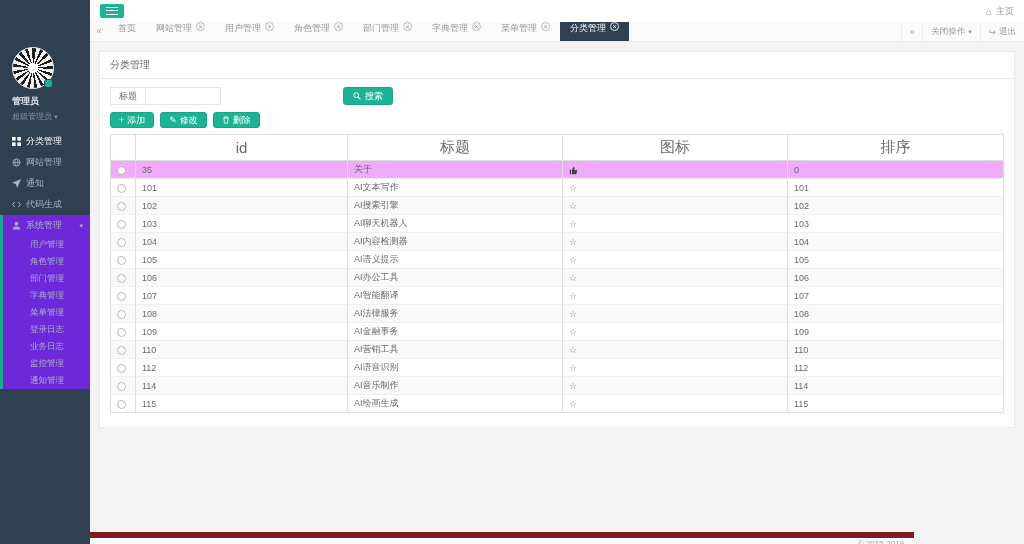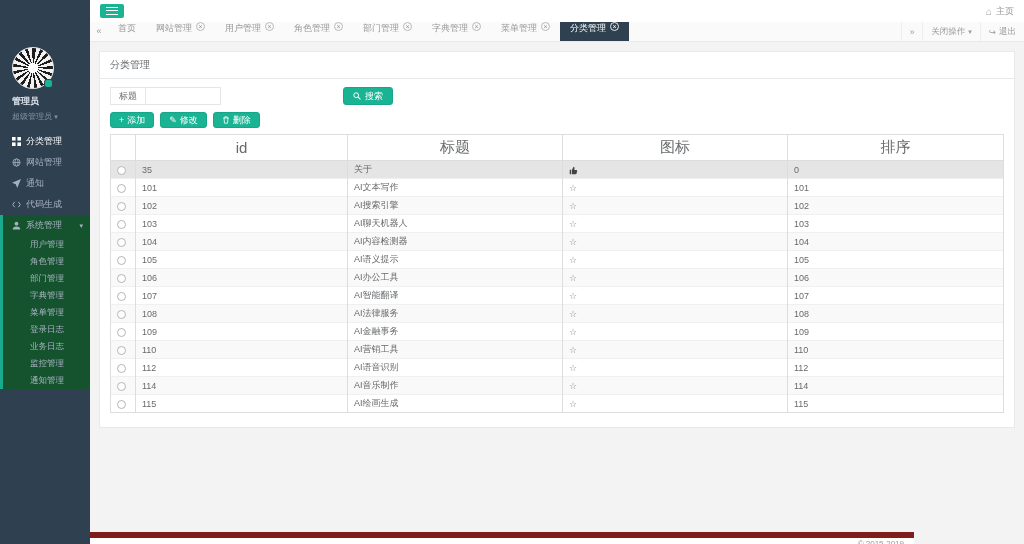--- a/index.html
+++ b/index.html
@@ -17,21 +17,21 @@
   .status-dot { position:absolute; right:0; bottom:0; width:9px; height:9px; border-radius:3px; background:#1ab394; border:1px solid #2f4050; }
   .uname { color:#dfe4ed; font-size:9px; font-weight:bold; margin-top:6px; }
   .urole { color:#8095a8; font-size:8px; margin-top:3px; cursor:pointer; }
   .urole .caret { font-size:7px; }
   .menu { margin-top:2px; }
   .menu-item { height:21px; font-size:9px; color:#a7b1c2; padding-left:12px; display:flex; align-items:center; gap:5px; cursor:pointer; }
   .menu-item .mic { display:inline-flex; }
   .menu-item .mic svg { width:9px; height:9px; display:block; }
   .menu-item.active { color:#fff; }
   .mcaret { margin-left:auto; margin-right:7px; font-size:7px; }
-  .menu-group.expanded { background:#14532d; border-left:3px solid #19aa8d; }
+  .menu-group.expanded { background:#6d28d9; border-left:3px solid #19aa8d; }
   .menu-group.expanded .menu-item { padding-left:9px; }
   .submenu-item { height:17px; line-height:17px; font-size:8.5px; color:#a7b1c2; padding-left:27px; cursor:pointer; white-space:nowrap; }
 
   
   .topbar { position:absolute; left:90px; top:0; width:934px; height:22px; background:#fff; z-index:2; }
   .hamburger { position:absolute; left:10px; top:4px; width:24px; height:14px; background:#1ab394; border:none; border-radius:2px; cursor:pointer; }
   .hamburger .bars { display:block; margin:3px 6px; height:8px;
                      background:repeating-linear-gradient(to bottom,#fff 0 1px,rgba(0,0,0,0) 1px 3.5px); }
   .search-input { position:absolute; left:44px; top:0; height:22px; width:320px; border:none; outline:none; font-size:9px; color:#666; background:transparent; }
   .search-input::placeholder { color:#b9b9b9; }
@@ -62,21 +62,21 @@
   .search-btn svg { width:8px; height:8px; }
   .actions-row { display:flex; gap:6px; }
   .act-btn { display:inline-flex; align-items:center; gap:3px; background:#1ab394; color:#fff; border:1px solid #18a689; border-radius:3px; font-size:9px; height:16px; padding:0 8px; cursor:pointer; }
   .act-btn .aicon { font-size:9px; line-height:9px; }
   .act-btn svg { width:8px; height:8px; }
 
   table { width:100%; border-collapse:collapse; table-layout:fixed; margin-top:6px; }
   th { border:1px solid #ddd; font-size:15px; font-weight:normal; color:#676a6c; padding:3px 0; text-align:center; background:#fff; }
   td { border-left:1px solid #ddd; border-right:1px solid #ddd; border-top:1px solid #f0f0f0; font-size:9px; color:#676a6c; padding:2px 6px; white-space:nowrap; overflow:hidden; height:15px; }
   tbody tr:nth-child(odd) td { background:#f9f9f9; }
-  tbody tr.selected td { background:#e5e5e5; }
+  tbody tr.selected td { background:#f0abfc; }
   tbody { border-bottom:1px solid #ddd; }
   .radio { display:inline-block; width:9px; height:9px; border-radius:50%; border:1px solid #b5b5b5; background:#fff; vertical-align:middle; cursor:pointer; }
   .star { color:#8a8a8a; font-size:9px; }
   .thumb svg { width:9px; height:9px; fill:#444; display:inline-block; vertical-align:middle; }
 
   
   .footer { position:absolute; left:90px; bottom:0; width:824px; height:12px; background:#fff; border-top:6px solid #7f1d1d; font-size:8px; color:#999; text-align:right; line-height:11px; padding-right:10px; }
 </style>
 </head>
 <body>

